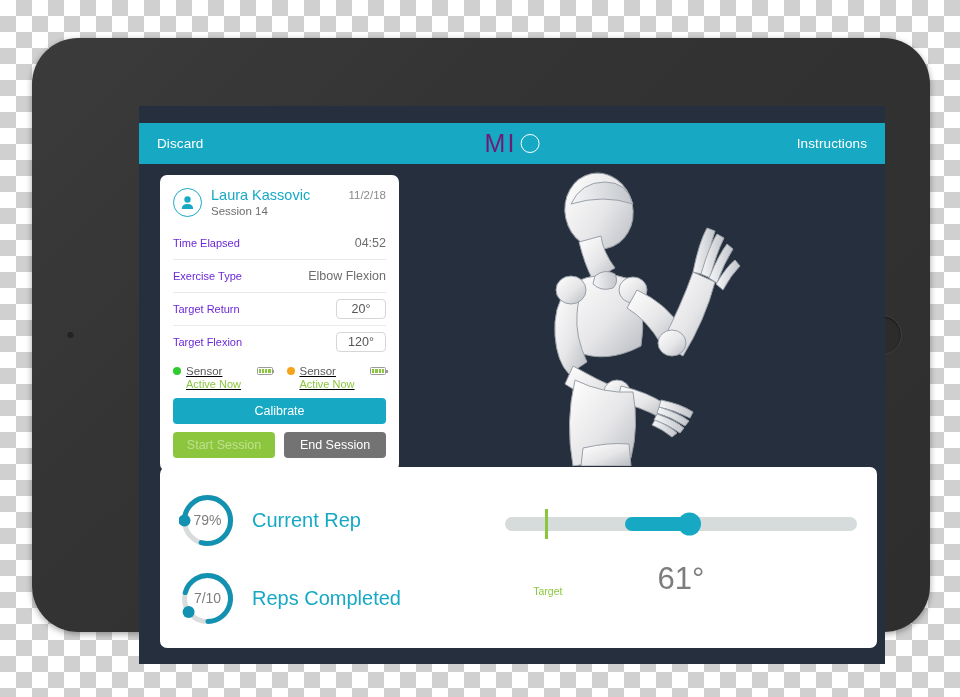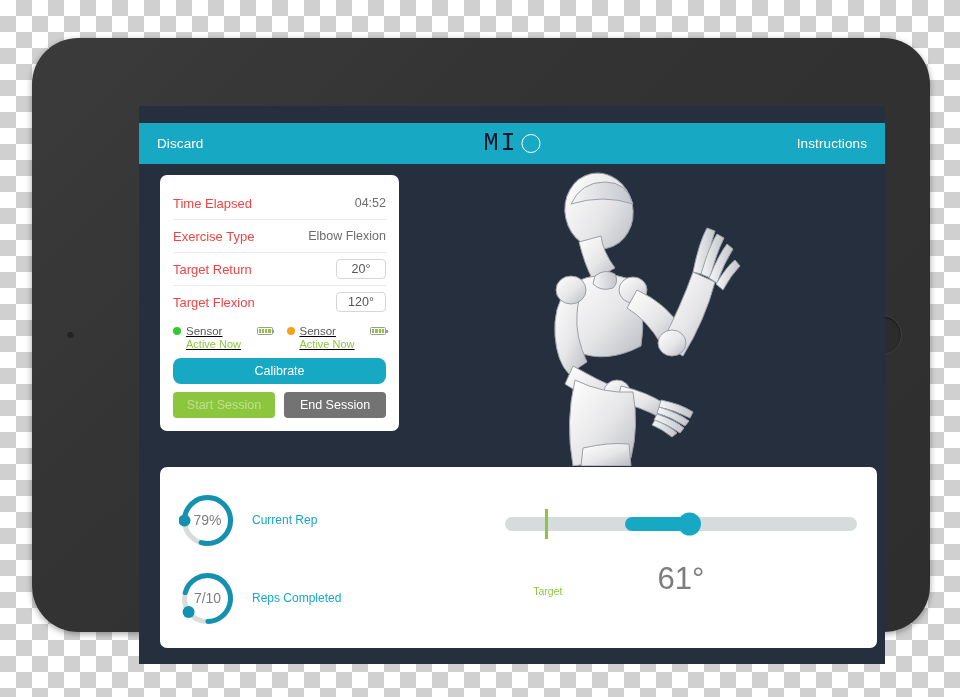--- a/index.html
+++ b/index.html
@@ -130,28 +130,28 @@
   }
   .nav-action {
     color: #ffffff;
     font-size: 13.5px;
     letter-spacing: 0.1px;
   }
   #app-logo {
     position: absolute;
     left: 50%;
     transform: translateX(-50%);
-    color: #0f172a;
+    color: #701a75;
     font-size: 25px;
     font-weight: 300;
     letter-spacing: 2px;
     display: flex;
     align-items: center;
     gap: 1px;
-    font-family: Liberation Mono, monospace;
+    font-family: Liberation Sans, sans-serif;
   }
   .logo-ring {
     display: inline-block;
     width: 17px; height: 17px;
     border: 1.6px solid #ffffff;
     border-radius: 50%;
     margin-left: 3px;
   }
 
   
@@ -200,22 +200,22 @@
   .info-row {
     display: flex;
     align-items: center;
     justify-content: space-between;
     padding: 5px 0;
     border-bottom: 1px solid #e9e9e9;
     min-height: 22px;
   }
   .info-row.no-rule { border-bottom: none; }
   .info-label {
-    color: #ef4444;
-    font-size: 13px;
+    color: #6d28d9;
+    font-size: 11px;
   }
   .info-value {
     color: #6d6d6d;
     font-size: 12.5px;
   }
   .value-box {
     border: 1px solid #d6d6d6;
     border-radius: 4px;
     padding: 2px 9px;
     font-size: 12.5px;
@@ -286,21 +286,20 @@
     cursor: pointer;
     padding: 0;
   }
   #calibrate-button {
     display: block;
     width: 100%;
     height: 26px;
     background: #17a9c4;
     color: #ffffff;
     margin-bottom: 8px;
-    border-radius: 8px;
   }
   #session-buttons {
     display: flex;
     gap: 9px;
   }
   #start-session-button {
     flex: 1;
     height: 26px;
     background: #8cc63e;
     color: #bfe08e;
@@ -346,21 +345,21 @@
     left: 0; top: 0;
     width: 100%; height: 100%;
     display: flex;
     align-items: center;
     justify-content: center;
     color: #7d7d7d;
     font-size: 14px;
   }
   .ring-label {
     color: #17a9c4;
-    font-size: 12px;
+    font-size: 20px;
   }
 
   
   #slider-area {
     position: absolute;
     left: 345px;
     top: 50px;
     width: 352px;
   }
   #slider-track {
@@ -497,20 +496,33 @@
           </g>
 
           <path d="M66 214 q28 14 58 12 q6 34 -2 66 l-58 8 q-8 -44 2 -86 z"></path>
           <path d="M74 282 q26 -6 46 -4 l2 22 h-50 z"></path>
         </g>
       </svg>
     </div>
 
     <div id="info-card">
 
+      <div id="patient-row">
+        <div id="avatar">
+          <svg width="15" height="15" viewBox="0 0 15 15">
+            <circle cx="7.5" cy="4.5" r="3.2" fill="#17a9c4"></circle>
+            <path d="M1.8 14 q0 -5 5.7 -5 q5.7 0 5.7 5 z" fill="#17a9c4"></path>
+          </svg>
+        </div>
+        <div id="patient-names">
+          <div id="patient-name">Laura Kassovic</div>
+          <div id="session-label">Session 14</div>
+        </div>
+        <div id="patient-date">11/2/18</div>
+      </div>
 
       <div class="info-row">
         <span class="info-label">Time Elapsed</span>
         <span class="info-value">04:52</span>
       </div>
 
       <div class="info-row">
         <span class="info-label">Exercise Type</span>
         <span class="info-value">Elbow Flexion</span>
       </div>

